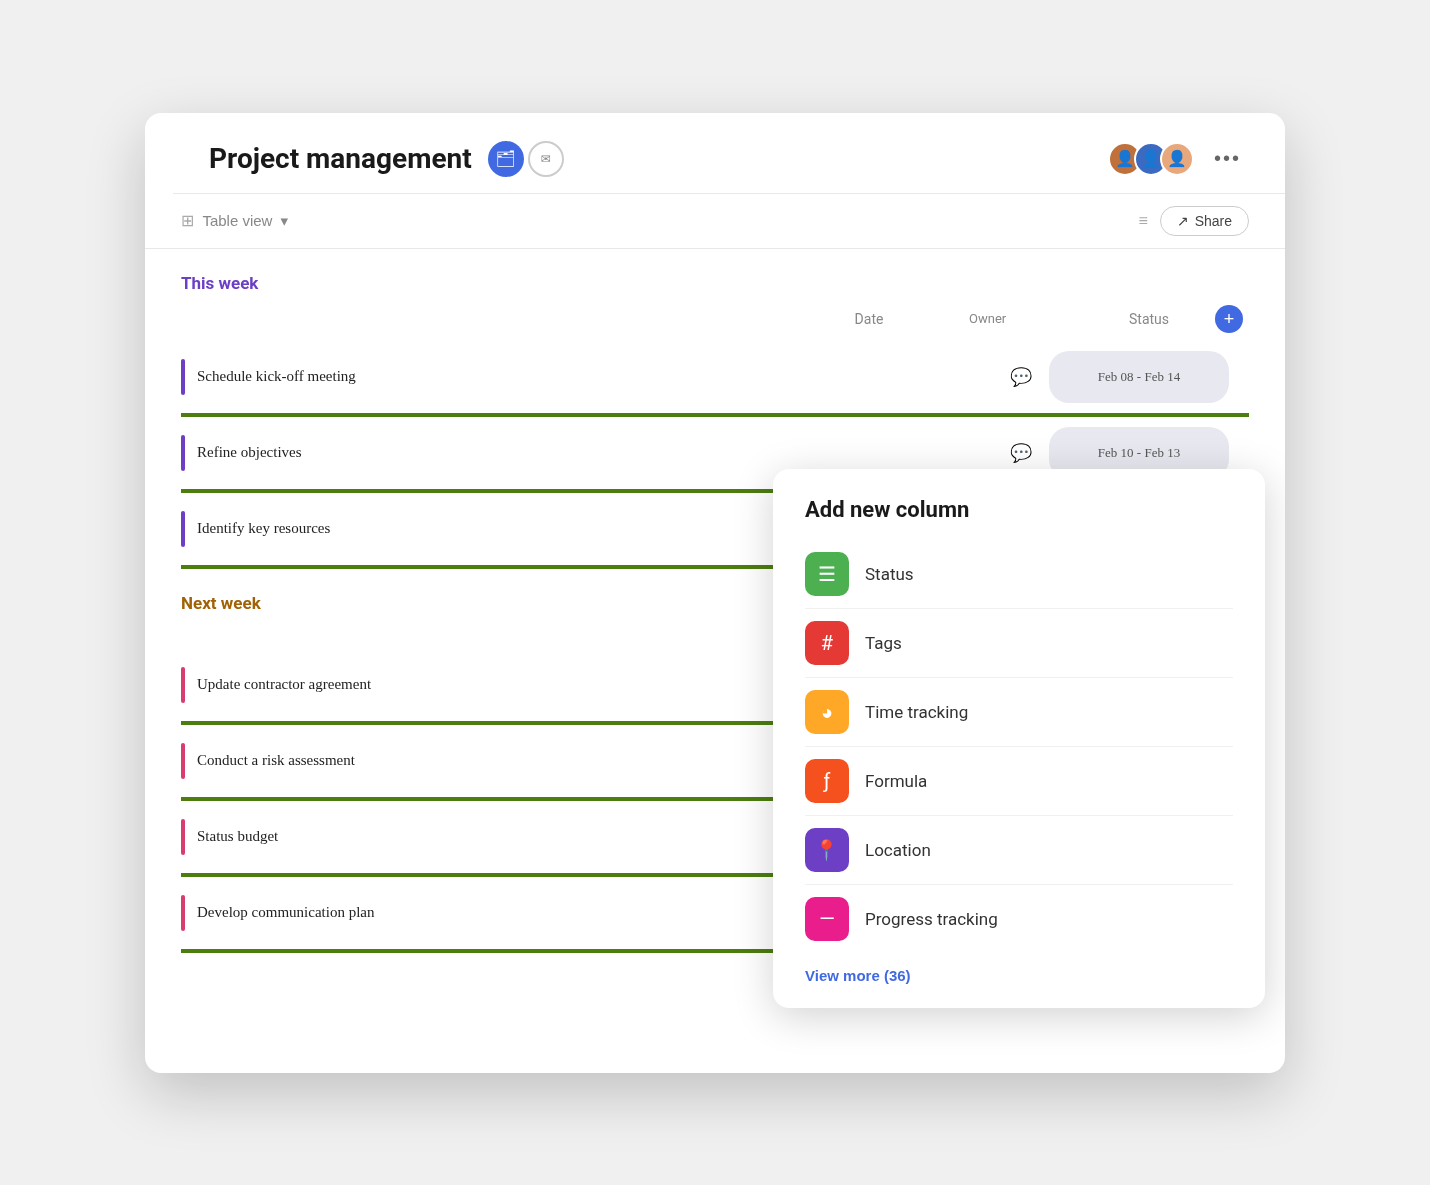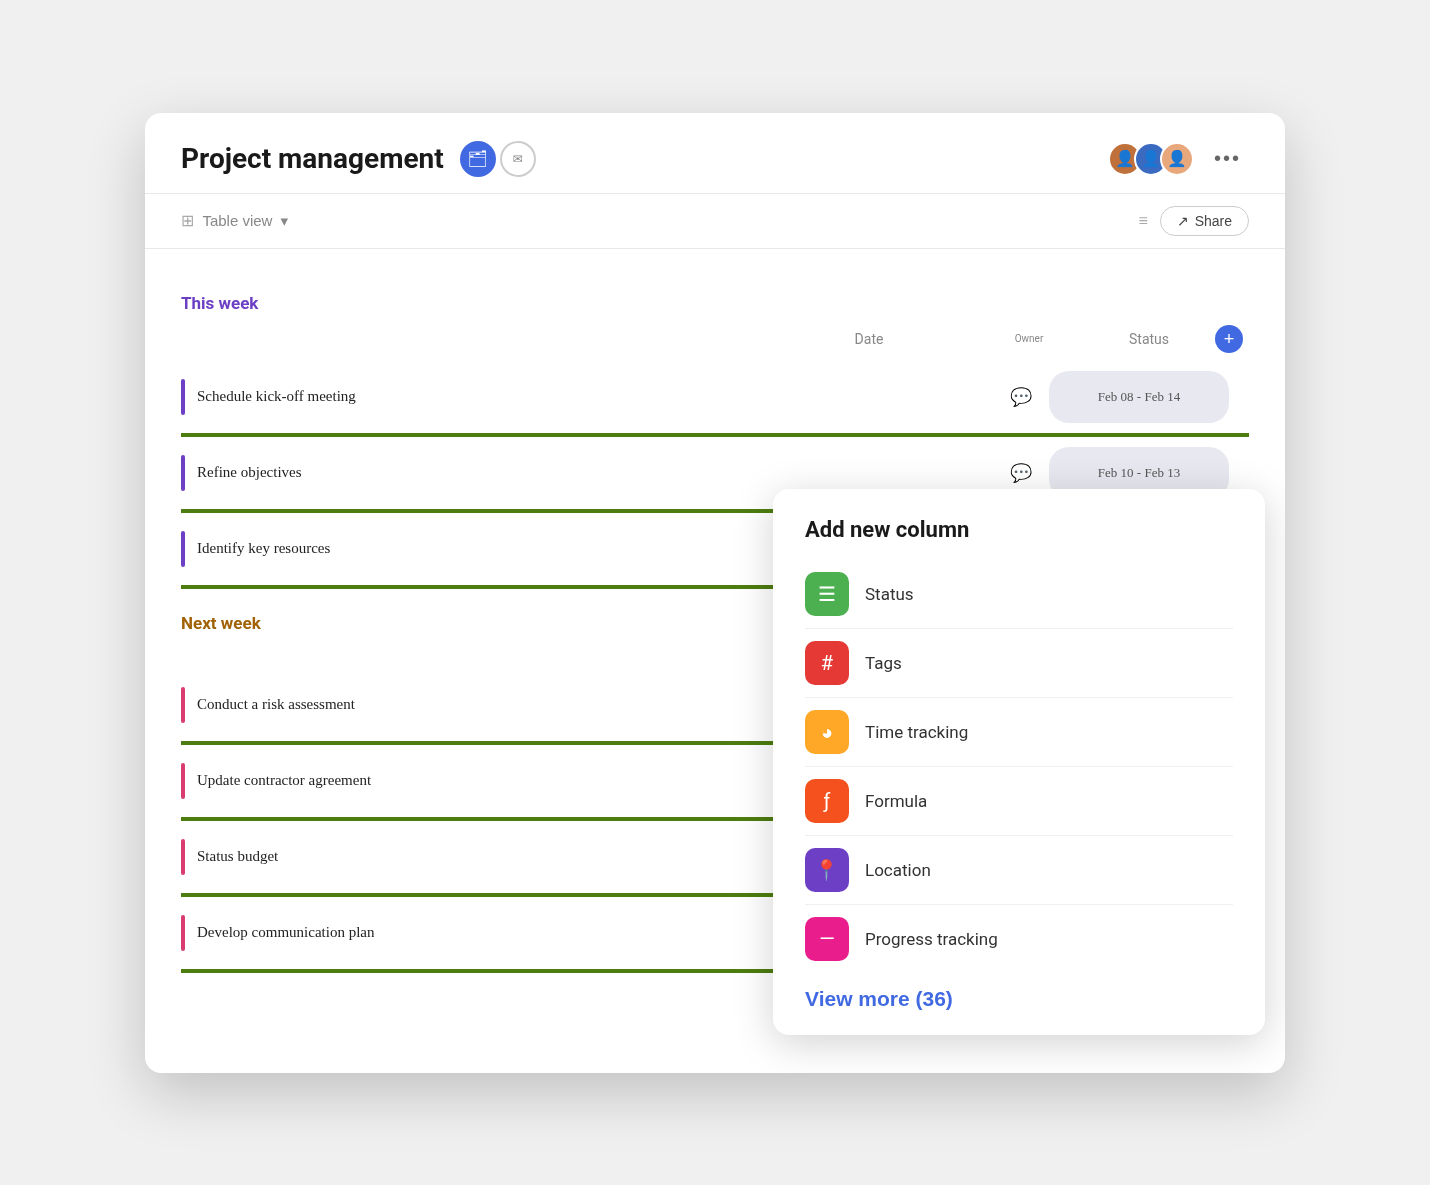--- a/index.html
+++ b/index.html
@@ -20,20 +20,21 @@
       box-shadow: 0 20px 60px rgba(0,0,0,0.2);
       overflow: hidden;
       position: relative;
     }
     .header {
       display: flex;
       align-items: center;
       justify-content: space-between;
       padding: 28px 36px 16px 36px;
       border-bottom: 1px solid #e8e8e8;
+      margin-left: 28px;
     }
     .header-left {
       display: flex;
       align-items: center;
       gap: 16px;
     }
     .page-title {
       font-size: 28px;
       font-weight: 700;
       color: #1a1a1a;
@@ -134,21 +135,20 @@
       border-radius: 20px;
       padding: 6px 16px;
       font-size: 14px;
       color: #444;
       cursor: pointer;
       background: white;
     }
     .main-content {
       padding: 24px 36px;
       position: relative;
-      margin-top: 20px;
     }
     .section-header {
       display: flex;
       align-items: center;
       margin-bottom: 8px;
     }
     .section-title-this-week {
       font-size: 17px;
       font-weight: 700;
       color: #6c3fc5;
@@ -168,22 +168,22 @@
       flex: 1;
     }
     .col-date {
       width: 200px;
       text-align: center;
       font-size: 14px;
       color: #888;
     }
     .col-owner {
       width: 120px;
-      text-align: center;
-      font-size: 10px;
+      text-align: left;
+      font-size: 13px;
       color: #888;
     }
     .col-status {
       width: 120px;
       text-align: center;
       font-size: 14px;
       color: #888;
     }
     .col-add {
       width: 40px;
@@ -292,21 +292,21 @@
       color: #333;
     }
     .divider {
       height: 1px;
       background: #f0f0f0;
       margin: 2px 0;
     }
     .view-more-btn {
       display: block;
       margin-top: 16px;
-      font-size: 21px;
+      font-size: 15px;
       color: #4169e1;
       font-weight: 600;
       cursor: pointer;
       background: none;
       border: none;
       padding: 0;
     }
   </style>
 </head>
 <body>
@@ -390,29 +390,29 @@
         <span class="section-title-next-week">Next week</span>
       </div>
 
       <div class="columns-header">
         <div class="col-task"></div>
         <div class="col-date">Date</div>
       </div>
 
       <div class="task-row">
         <div class="task-left-bar bar-red"></div>
+        <span class="task-name">Update contractor agreement</span>
+        <span class="chat-icon">💬</span>
+        <div class="date-badge">Feb 16- Feb 20</div>
+      </div>
+      <div class="task-row">
+        <div class="task-left-bar bar-red"></div>
         <span class="task-name">Conduct a risk assessment</span>
         <span class="chat-icon">💬</span>
         <div class="date-badge">Feb 10 - Feb 19</div>
-      </div>
-      <div class="task-row">
-        <div class="task-left-bar bar-red"></div>
-        <span class="task-name">Update contractor agreement</span>
-        <span class="chat-icon">💬</span>
-        <div class="date-badge">Feb 16- Feb 20</div>
       </div>
       <div class="task-row">
         <div class="task-left-bar bar-red"></div>
         <span class="task-name">Status budget</span>
         <span class="chat-icon">💬</span>
         <div class="date-badge">Feb 17- Feb 19</div>
       </div>
       <div class="task-row">
         <div class="task-left-bar bar-red"></div>
         <span class="task-name">Develop communication plan</span>

